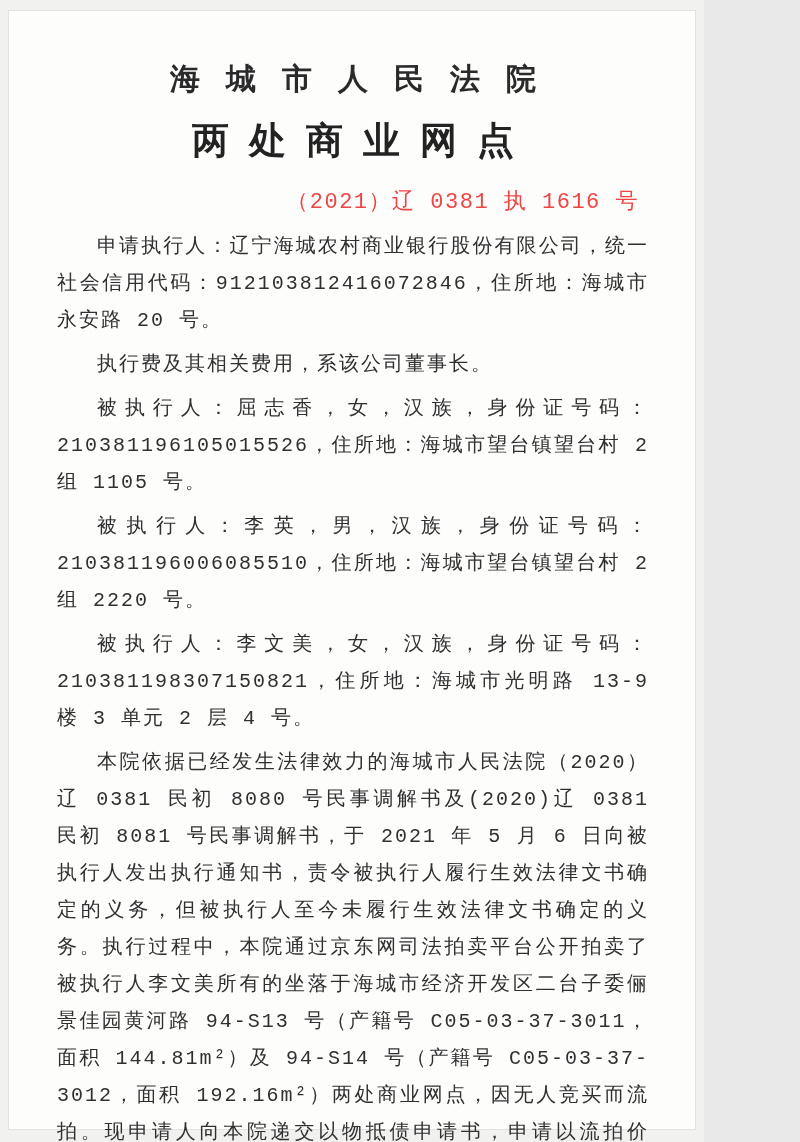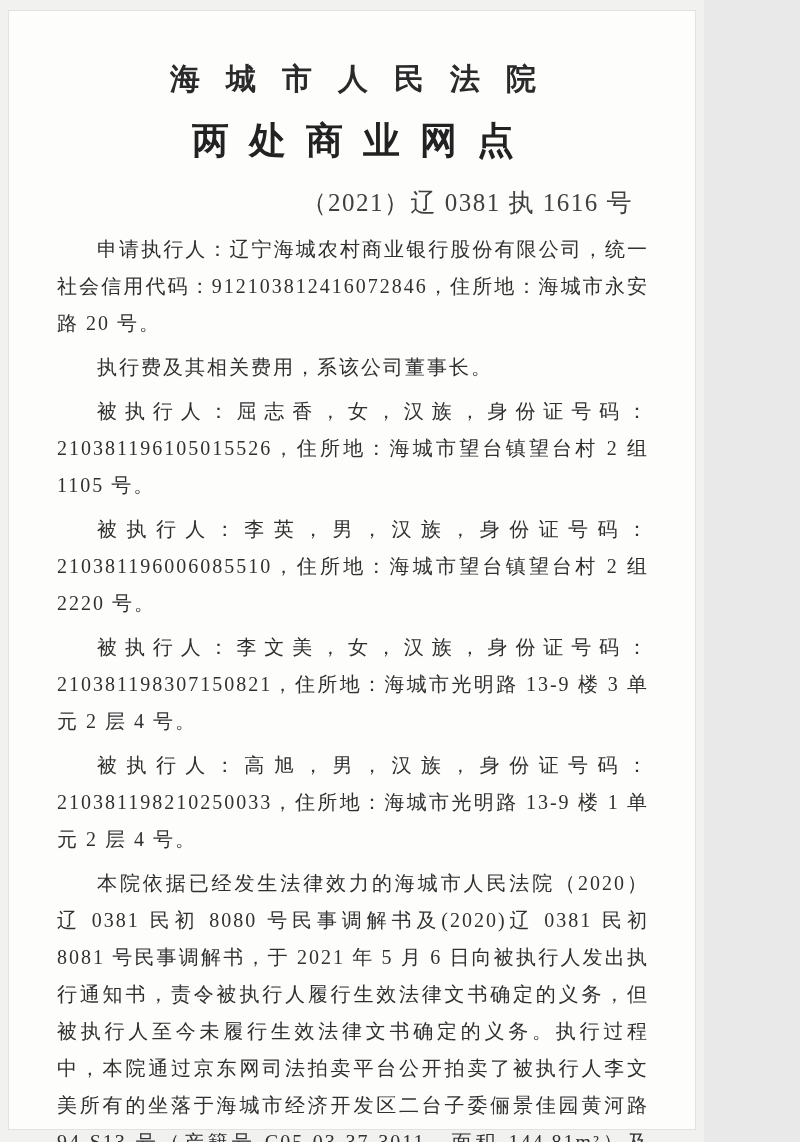--- a/index.html
+++ b/index.html
@@ -7,20 +7,21 @@
     padding: 0;
     background: #e9e9e9;
     font-family: "Liberation Serif", "DejaVu Serif", serif;
   }
   .scan-frame {
     position: relative;
     width: 704px;
     height: 1142px;
     background: #f1f1f0;
     overflow: hidden;
+    font-family: Liberation Mono, monospace;
   }
   .page {
     position: absolute;
     top: 10px;
     left: 8px;
     right: 8px;
     bottom: 12px;
     background: #fdfdfc;
     border: 1px solid #e2e2e0;
     box-sizing: border-box;
@@ -42,24 +43,24 @@
     font-size: 37px;
     font-weight: 700;
     letter-spacing: 20px;
     padding-left: 20px;
     margin: 16px 0 0 0;
     color: #222;
     white-space: nowrap;
   }
   .case-number {
     text-align: right;
-    font-size: 25px;
+    font-size: 22px;
     letter-spacing: 1.5px;
-    margin: 20px 16px 12px 0;
-    color: #404040;
+    margin: 20px 10px 12px 0;
+    color: #ef4444;
   }
   .body-text p {
     font-size: 20px;
     line-height: 37px;
     letter-spacing: 2px;
     text-indent: 2em;
     text-align: justify;
     margin: 0 0 7px 0;
     color: #303030;
   }
@@ -75,18 +76,17 @@
     <h2 class="doc-title">两处商业网点</h2>
 
     <div class="case-number">（2021）辽 0381 执 1616 号</div>
 
     <div class="body-text">
       <p>申请执行人：辽宁海城农村商业银行股份有限公司，统一社会信用代码：912103812416072846，住所地：海城市永安路 20 号。</p>
       <p>执行费及其相关费用，系该公司董事长。</p>
       <p>被执行人：屈志香，女，汉族，身份证号码：210381196105015526，住所地：海城市望台镇望台村 2 组 1105 号。</p>
       <p>被执行人：李英，男，汉族，身份证号码：210381196006085510，住所地：海城市望台镇望台村 2 组 2220 号。</p>
       <p>被执行人：李文美，女，汉族，身份证号码：210381198307150821，住所地：海城市光明路 13-9 楼 3 单元 2 层 4 号。</p>
-      <p>被执行人：高旭，男，汉族，身份证号码：210381198210250033，住所地：海城市光明路 13-9 楼 1 单元 2 层 4 号。</p>
       <p>本院依据已经发生法律效力的海城市人民法院（2020）辽 0381 民初 8080 号民事调解书及(2020)辽 0381 民初 8081 号民事调解书，于 2021 年 5 月 6 日向被执行人发出执行通知书，责令被执行人履行生效法律文书确定的义务，但被执行人至今未履行生效法律文书确定的义务。执行过程中，本院通过京东网司法拍卖平台公开拍卖了被执行人李文美所有的坐落于海城市经济开发区二台子委俪景佳园黄河路 94-S13 号（产籍号 C05-03-37-3011，面积 144.81m²）及 94-S14 号（产籍号 C05-03-37-3012，面积 192.16m²）两处商业网点，因无人竞买而流拍。现申请人向本院递交以物抵债申请书，申请以流拍价 1489407 元接收上述两处商业网点抵偿上述两件案件所欠贷款本息及诉讼费、执行费及其相关费用。依照《最高人民法院关于人民法院民事执行中拍卖、变卖财产的规定》第十九条、第二十三条、第二十九条的规定，裁定如下：</p>
     </div>
 
   </div>
 </div>
 
 </body></html>

